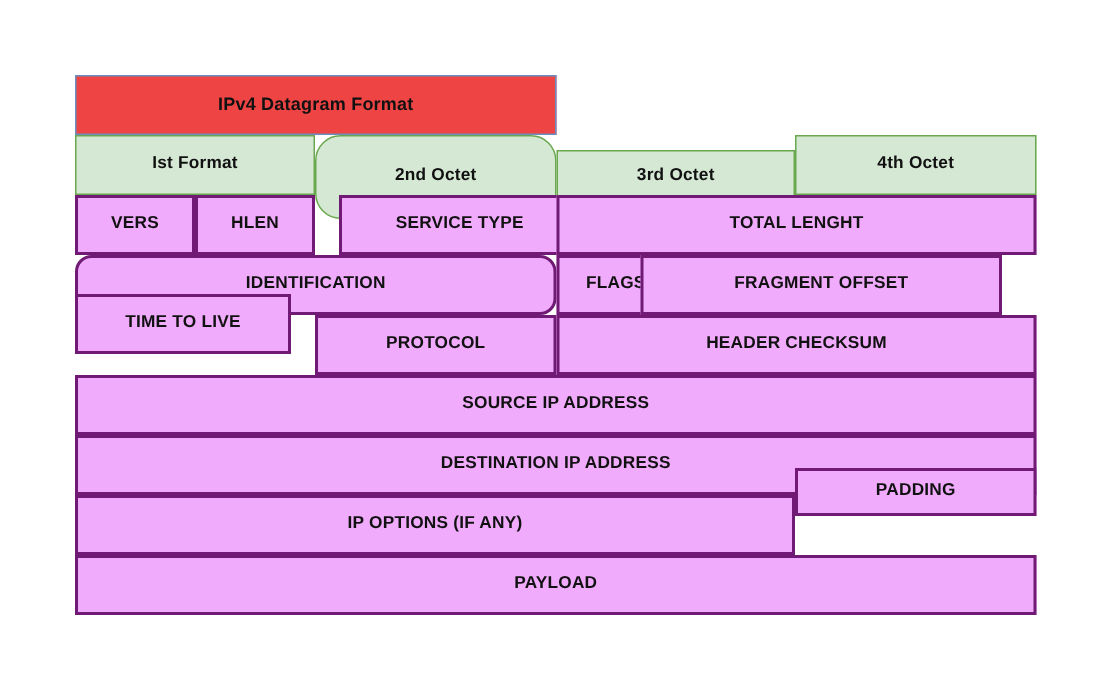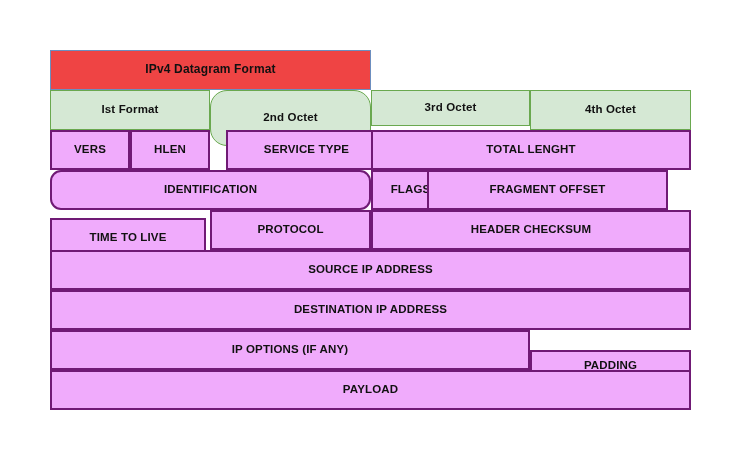--- a/index.html
+++ b/index.html
@@ -54,34 +54,34 @@
 </head>
 <body>
 
 <div id="diagram-root">
 
   <div class="cell title" style="left: 50px; top: 50px; width: 321px; height: 40px;">IPv4 Datagram Format</div>
 
   <div id="octet-header-layer">
       <div class="cell octet" style="left: 50px; top: 90px; width: 160px; height: 40px;">Ist Format</div>
       <div class="cell octet" style="left: 210px; top: 90px; width: 161px; height: 56px; border-radius: 17px;">2nd Octet</div>
-      <div class="cell octet" style="left: 371px; top: 90px; width: 159px; height: 36px;">3rd Octet</div>
+      <div class="cell octet" style="left: 371px; top: 100px; width: 159px; height: 36px;">3rd Octet</div>
       <div class="cell octet" style="left: 530px; top: 90px; width: 161px; height: 40px;">4th Octet</div>
     </div>
   <div id="field-layer">
       <div class="cell field" style="left: 50px; top: 130px; width: 80px; height: 40px;">VERS</div>
       <div class="cell field" style="left: 130px; top: 130px; width: 80px; height: 40px;">HLEN</div>
       <div class="cell field" style="left: 226px; top: 130px; width: 161px; height: 40px;">SERVICE TYPE</div>
       <div class="cell field" style="left: 371px; top: 130px; width: 320px; height: 40px;">TOTAL LENGHT</div>
       <div class="cell field" style="left: 50px; top: 170px; width: 321px; height: 40px; border-radius: 11px;">IDENTIFICATION</div>
       <div class="cell field" style="left: 371px; top: 170px; width: 79px; height: 40px;">FLAGS</div>
       <div class="cell field" style="left: 427px; top: 170px; width: 241px; height: 40px;">FRAGMENT OFFSET</div>
-      <div class="cell field" style="left: 50px; top: 218px; width: 156px; height: 40px;">TIME TO LIVE</div>
+      <div class="cell field" style="left: 50px; top: 196px; width: 144px; height: 40px;">TIME TO LIVE</div>
       <div class="cell field" style="left: 210px; top: 210px; width: 161px; height: 40px;">PROTOCOL</div>
       <div class="cell field" style="left: 371px; top: 210px; width: 320px; height: 40px;">HEADER CHECKSUM</div>
       <div class="cell field" style="left: 50px; top: 250px; width: 641px; height: 40px;">SOURCE IP ADDRESS</div>
       <div class="cell field" style="left: 50px; top: 290px; width: 641px; height: 40px;">DESTINATION IP ADDRESS</div>
       <div class="cell field" style="left: 50px; top: 330px; width: 480px; height: 40px;">IP OPTIONS (IF ANY)</div>
-      <div class="cell field" style="left: 530px; top: 350px; width: 161px; height: 32px;">PADDING</div>
+      <div class="cell field" style="left: 530px; top: 312px; width: 161px; height: 32px;">PADDING</div>
       <div class="cell field" style="left: 50px; top: 370px; width: 641px; height: 40px;">PAYLOAD</div>
     </div>
 
 </div>
 
 </body></html>

